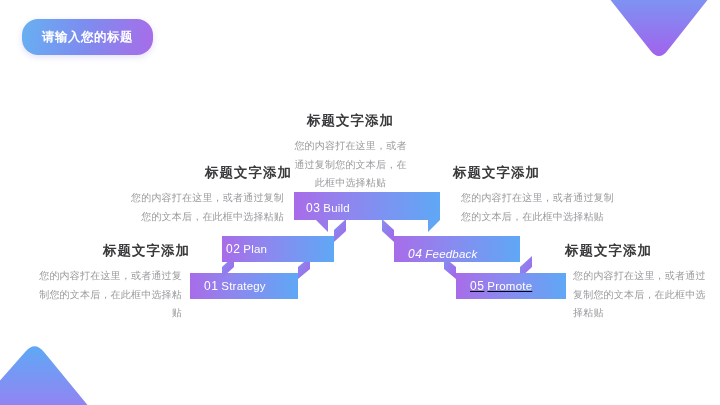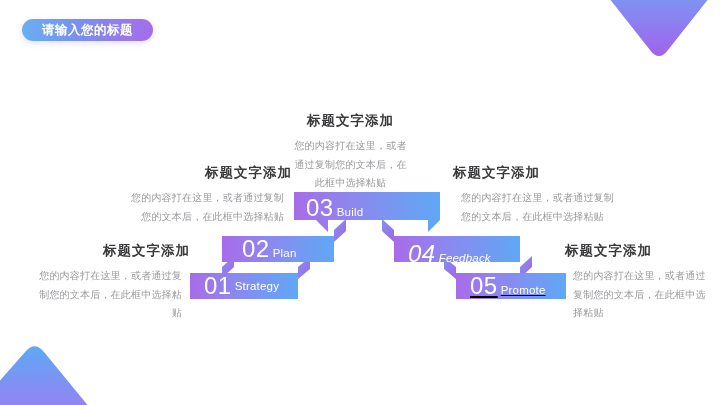--- a/index.html
+++ b/index.html
@@ -33,21 +33,21 @@
     width: 150px;
     height: 80px;
   }
 
   
   .title-pill {
     position: absolute;
     left: 22px;
     top: 19px;
     width: 131px;
-    height: 22px;
+    height: 36px;
     border-radius: 16px;
     background: linear-gradient(100deg, #68b0f2 0%, #7b8ef0 45%, #a86ce8 100%);
     display: flex;
     align-items: center;
     justify-content: center;
     box-shadow: 0 2px 6px rgba(120, 110, 220, 0.22);
   }
   .title-pill-text {
     color: #ffffff;
     font-size: 12.5px;
@@ -69,21 +69,21 @@
   }
   .ribbon-label {
     position: relative;
     z-index: 2;
     display: flex;
     align-items: baseline;
     white-space: nowrap;
     color: #ffffff;
   }
   .ribbon-num {
-    font-size: 24px;
+    font-size: 12px;
     font-weight: normal;
     letter-spacing: 0.5px;
   }
   .ribbon-text {
     font-size: 11.5px;
     font-weight: normal;
     margin-left: 3px;
     letter-spacing: 0.2px;
   }
 
@@ -163,21 +163,21 @@
   <span class="ribbon-label" style="margin-top:6px;align-items:center;">
     <span class="ribbon-num">01</span>
     <span class="ribbon-text">Strategy</span>
   </span>
 </div>
 
 <div class="txtblock align-right" style="left:120px; top:165px; width:172px;">
   <p class="txt-heading">标题文字添加</p>
   <p class="txt-body">您的内容打在这里，或者通过复制您的文本后，在此框中选择粘贴</p>
 </div>
-<div class="ribbon" style="left:222px; top:230px; width:136px; height:32px; padding-left:20px;">
+<div class="ribbon" style="left:222px; top:230px; width:136px; height:32px; padding-left:4px;">
   <svg width="136" height="32" viewBox="0 0 136 32">
     <path d="M112 0 L124 -11 L124 1 L112 12 Z" fill="url(#gradFold)"></path>
     <path d="M0 12 L12 1 L12 12 L0 23 Z" fill="url(#gradFold)" transform="translate(0,25)"></path>
     <rect x="0" y="6" width="112" height="26" fill="url(#gradRibbon)"></rect>
   </svg>
   <span class="ribbon-label" style="margin-top:6px;">
     <span class="ribbon-num">02</span>
     <span class="ribbon-text">Plan</span>
   </span>
 </div>

